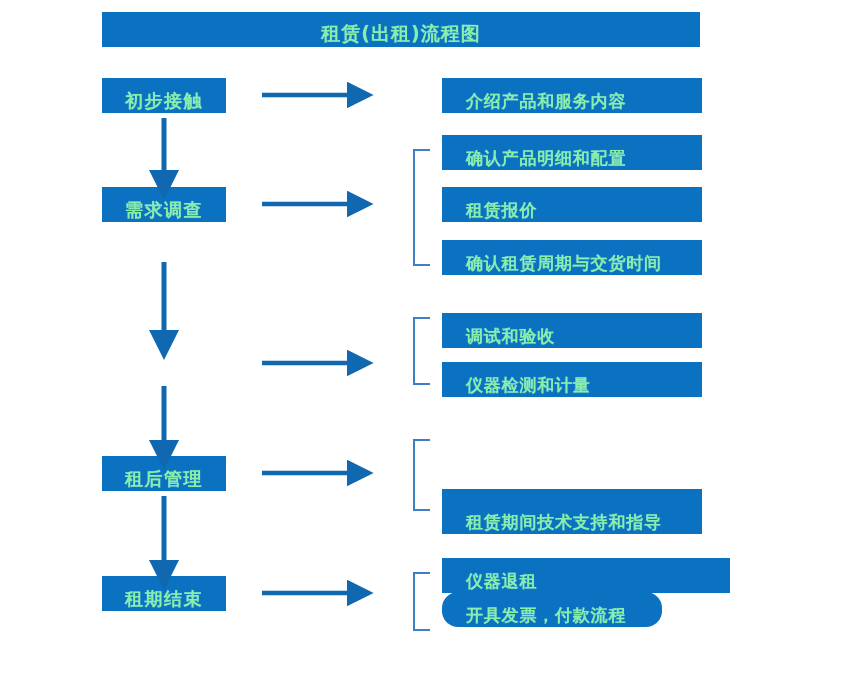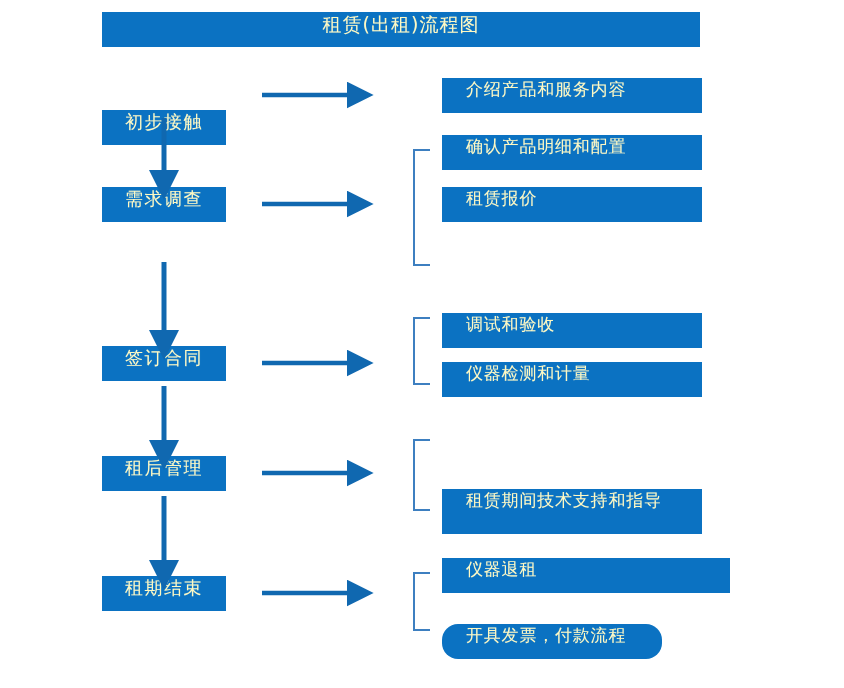--- a/index.html
+++ b/index.html
@@ -21,25 +21,25 @@
     left: 0;
     top: 0;
     width: 844px;
     height: 688px;
   }
 
   
   .box {
     position: absolute;
     background: #0b72c2;
-    color: #fef9c3;
+    color: #86efac;
     display: flex;
-    align-items: flex-start;
+    align-items: flex-end;
     box-sizing: border-box;
-    font-weight: normal;
+    font-weight: bold;
     letter-spacing: 0.5px;
     white-space: nowrap;
     text-shadow: 0 0 1px rgba(255,255,255,0.25);
   }
 
   .box.title-bar {
     justify-content: center;
     font-size: 19px;
     letter-spacing: 1px;
   }
@@ -66,66 +66,66 @@
 </style>
 </head>
 <body>
 
 <div id="canvas">
 
   <div class="box title-bar" style="left:102px; top:12px; width:598px; height:35px;">
     <span>租赁(出租)流程图</span>
   </div>
 
-  <div class="box stage" style="left:102px; top:78px; width:124px; height:35px;margin-top:32px;">
+  <div class="box stage" style="left:102px; top:78px; width:124px; height:35px;">
     <span>初步接触</span>
   </div>
 
   <div class="box stage" style="left:102px; top:187px; width:124px; height:35px;">
     <span>需求调查</span>
   </div>
 
-  <div class="box stage" style="left:102px; top:346px; width:124px; height:35px;">
-    <span>签订合同</span>
-  </div>
 
   <div class="box stage" style="left:102px; top:456px; width:124px; height:35px;">
     <span>租后管理</span>
   </div>
 
   <div class="box stage" style="left:102px; top:576px; width:124px; height:35px;">
     <span>租期结束</span>
   </div>
 
   <div class="box detail" style="left:442px; top:78px; width:260px; height:35px;">
     <span>介绍产品和服务内容</span>
   </div>
 
   <div class="box detail" style="left:442px; top:135px; width:260px; height:35px;">
     <span>确认产品明细和配置</span>
   </div>
   <div class="box detail" style="left:442px; top:187px; width:260px; height:35px;">
     <span>租赁报价</span>
   </div>
+  <div class="box detail" style="left:442px; top:240px; width:260px; height:35px;">
+    <span>确认租赁周期与交货时间</span>
+  </div>
 
   <div class="box detail" style="left:442px; top:313px; width:260px; height:35px;">
     <span>调试和验收</span>
   </div>
   <div class="box detail" style="left:442px; top:362px; width:260px; height:35px;">
     <span>仪器检测和计量</span>
   </div>
 
   <div class="box detail" style="left:442px; top:489px; width:260px; height:45px;">
     <span>租赁期间技术支持和指导</span>
   </div>
 
   <div class="box detail" style="left:442px; top:558px; width:288px; height:35px;">
     <span>仪器退租</span>
   </div>
-  <div class="box detail" style="left:442px; top:624px; width:220px; height:35px;border-radius:16px;">
+  <div class="box detail" style="left:442px; top:592px; width:220px; height:35px;border-radius:16px;">
     <span>开具发票，付款流程</span>
   </div>
 
   <svg class="flow-layer" width="844" height="688" viewBox="0 0 844 688">
 
     <defs>
       <marker id="ah" markerWidth="7" markerHeight="7" refX="1.2" refY="3" orient="auto" markerUnits="strokeWidth">
         <path d="M0,0 L6,3 L0,6 z" fill="#1068b0"></path>
       </marker>
       <marker id="av" markerWidth="7" markerHeight="7" refX="1.2" refY="3" orient="auto" markerUnits="strokeWidth">

